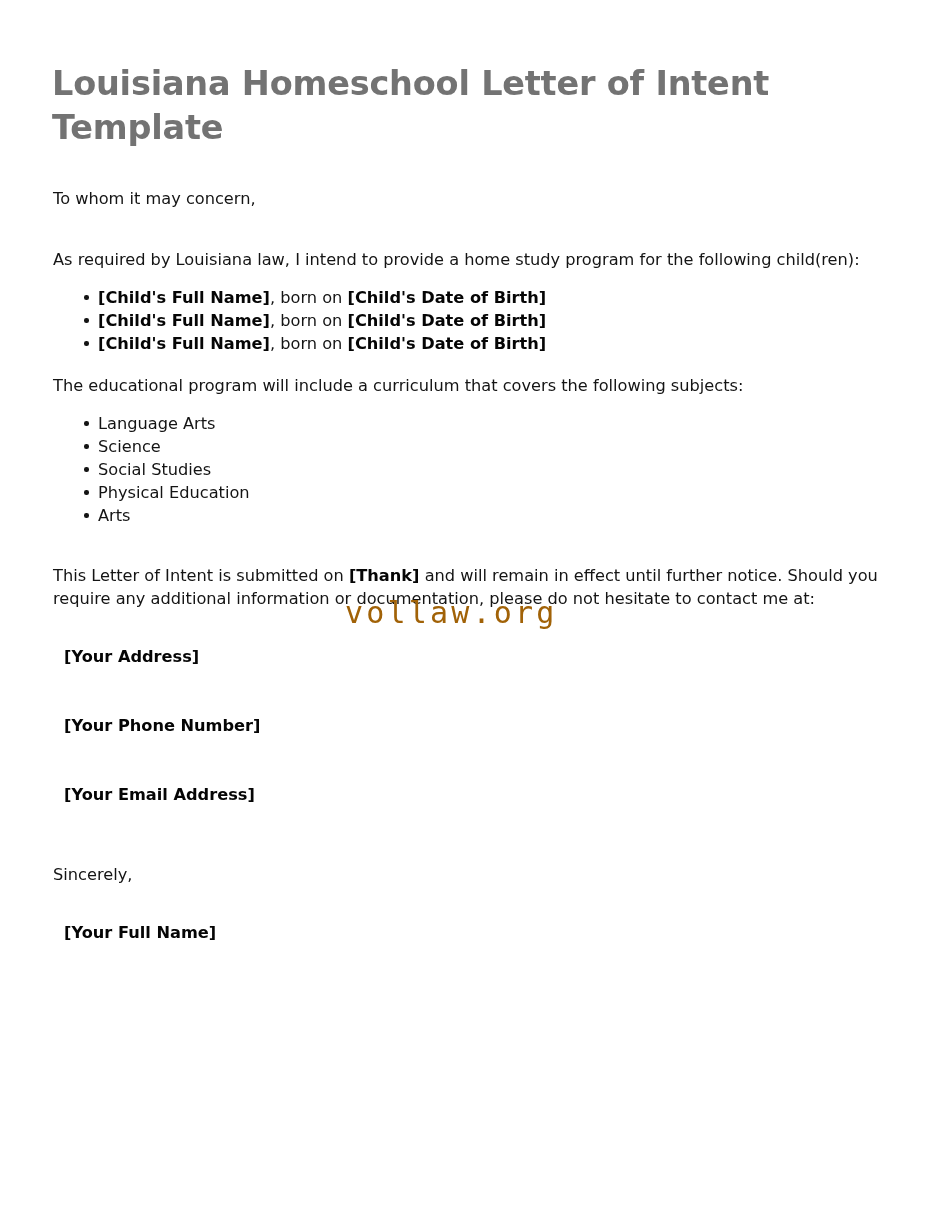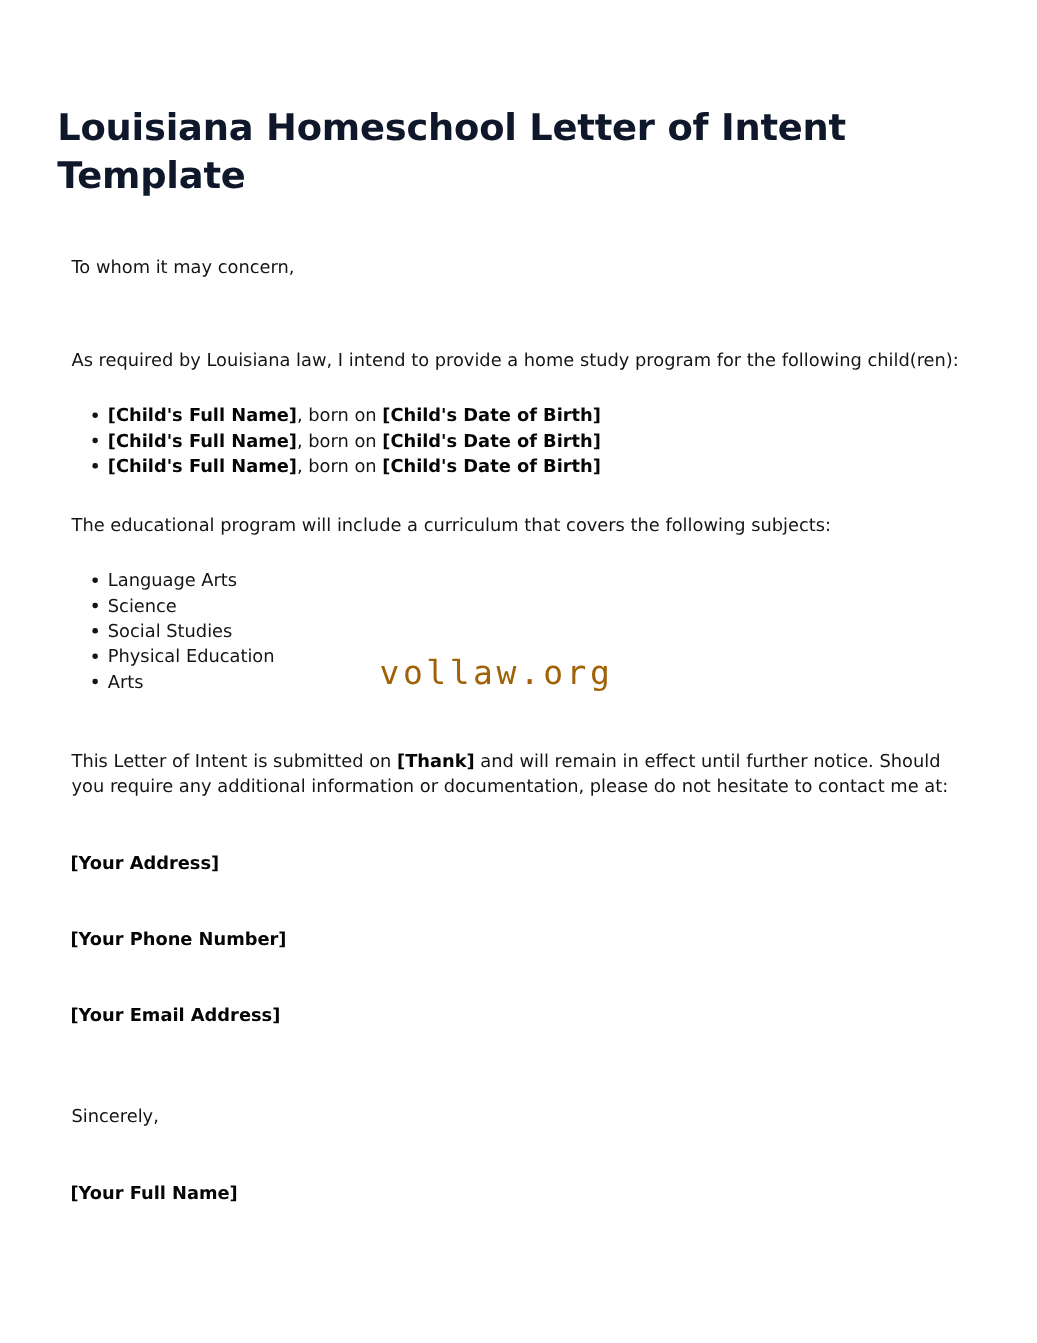--- a/index.html
+++ b/index.html
@@ -32,29 +32,29 @@
     top: 0;
     width: 840px;
   }
 
   .doc-title {
     font-size: 33.5px;
     font-weight: bold;
     line-height: 1.32;
     letter-spacing: -0.2px;
     margin: 0;
-    padding-top: 94px;
-    color: #0f172a;
+    padding-top: 62px;
+    color: #737373;
     max-width: 820px;
   }
 
   p.para {
     font-size: 16.2px;
     line-height: 1.42;
-    margin: 13px;
+    margin: 1px;
     color: #141414;
   }
 
   .gap-title   { height: 36px; }
   .gap-para    { height: 18px; }
   .gap-list    { height: 14px; }
   .gap-after-list { height: 18px; }
   .gap-field   { height: 22px; }
 
   b, .ph {

